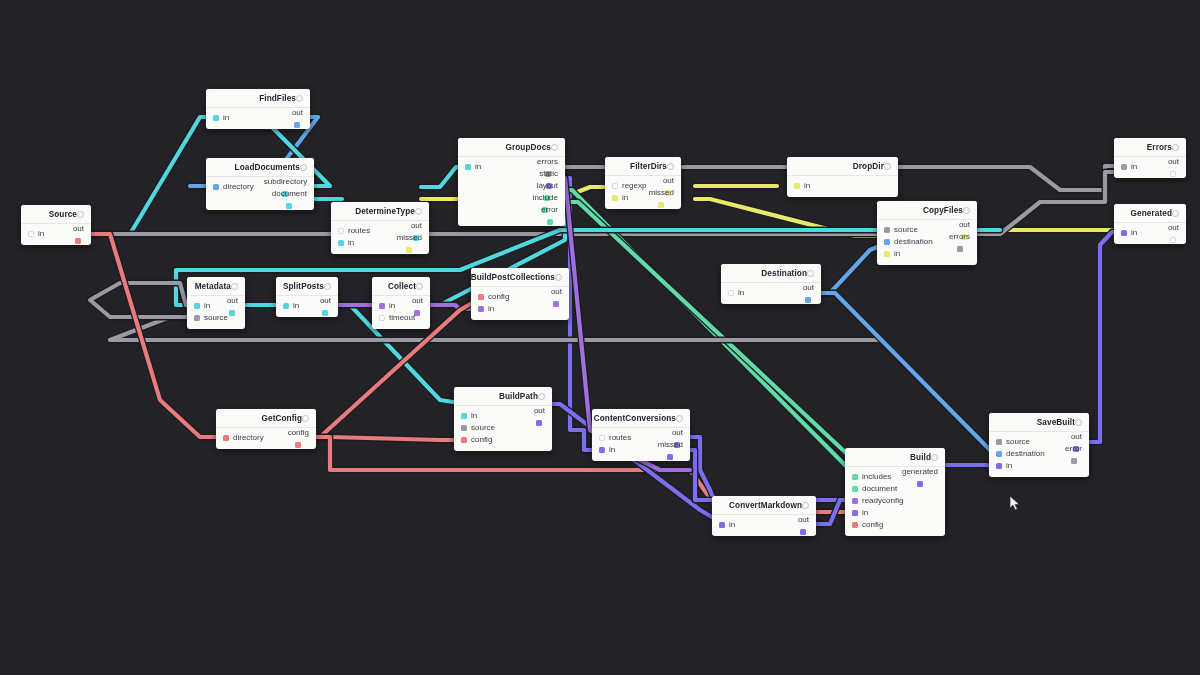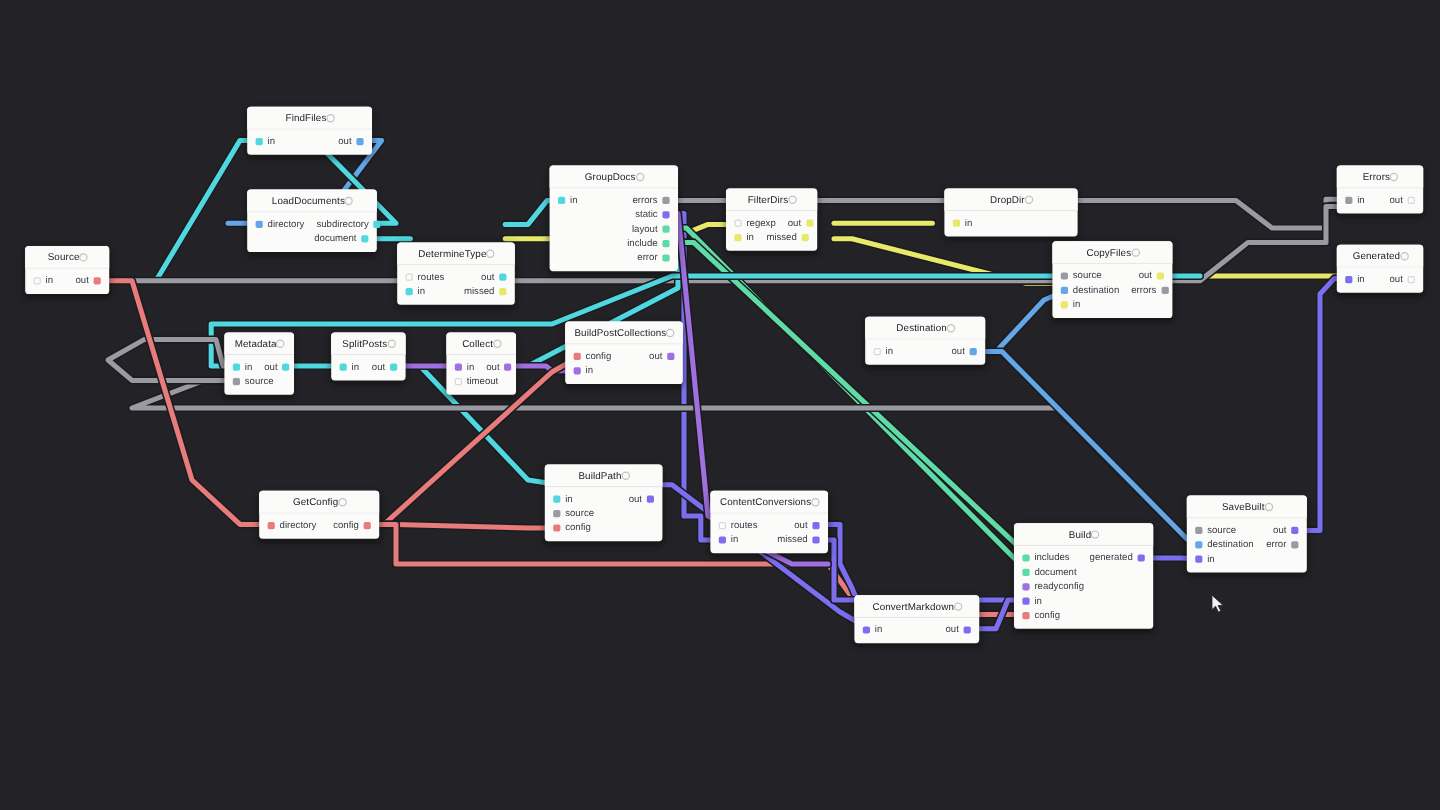--- a/index.html
+++ b/index.html
@@ -3,28 +3,28 @@
 <meta charset="utf-8">
 <style>
   html,body{margin:0;padding:0;background:#1f1f22;}
   body{width:1200px;height:675px;overflow:hidden;font-family:"Liberation Sans",sans-serif;}
   #canvas{position:relative;width:1200px;height:675px;background:#232327;overflow:hidden;}
   #wires{position:absolute;left:0;top:0;width:1200px;height:675px;pointer-events:none;}
 
   .node{position:absolute;background:#fbfbfa;border-radius:3px;
         box-shadow:0 2px 6px rgba(0,0,0,.55), 0 0 0 1px rgba(255,255,255,.04);
         font-size:8.5px;color:#2b2b33;z-index:5;}
-  .node .title{display:flex;align-items:center;justify-content:center;
-        padding:5px 7px 4px 8px;font-weight:normal;font-size:8.2px;color:#23232c;
+  .node .title{display:flex;align-items:center;justify-content:flex-end;
+        padding:5px 7px 4px 8px;font-weight:bold;font-size:8.2px;color:#23232c;
         border-bottom:1px solid #e7e7e6;background:#fbfbfa;border-radius:3px 3px 0 0;letter-spacing:.1px;}
   .node .gear{width:7px;height:7px;border-radius:50%;border:1.2px solid #c2c2c2;box-sizing:border-box;flex:0 0 auto;}
   .node .body{padding:4px 0 5px 0;}
   .prow{display:flex;align-items:center;justify-content:space-between;height:12px;padding:0 7px 0 7px;gap:10px;}
   .pin,.pout{display:flex;align-items:center;gap:4px;white-space:nowrap;}
-  .pout{margin-left:auto;flex-direction:row;}
+  .pout{margin-left:auto;flex-direction:column;}
   .dot{width:6px;height:6px;border-radius:1.5px;flex:0 0 auto;display:inline-block;}
   .lbl{font-size:8px;color:#3a3a44;line-height:10px;}
   .empty{background:#fdfdfd;border:1px solid #d8d8d8;box-sizing:border-box;}
   .cursor{position:absolute;z-index:40;width:11px;height:15px;}
 </style>
 </head>
 <body>
 
 <div id="canvas">
   <svg id="wires">
@@ -612,21 +612,21 @@
               <span class="dot" style="background: rgb(123, 111, 240);"></span>
               <span class="lbl">in</span>
             </span>
             <span class="pout">
               <span class="lbl">out</span>
               <span class="dot" style="background: rgb(123, 111, 240);"></span>
             </span>
           </div>
         </div>
       </div>
-      <div class="node" style="left: 845px; top: 436px; width: 116px;">
+      <div class="node" style="left: 845px; top: 448px; width: 100px;">
         <div class="title">
           <span>Build</span>
           <span class="gear"></span>
         </div>
         <div class="body">
           <div class="prow">
             <span class="pin">
               <span class="dot" style="background: rgb(95, 219, 168);"></span>
               <span class="lbl">includes</span>
             </span>

